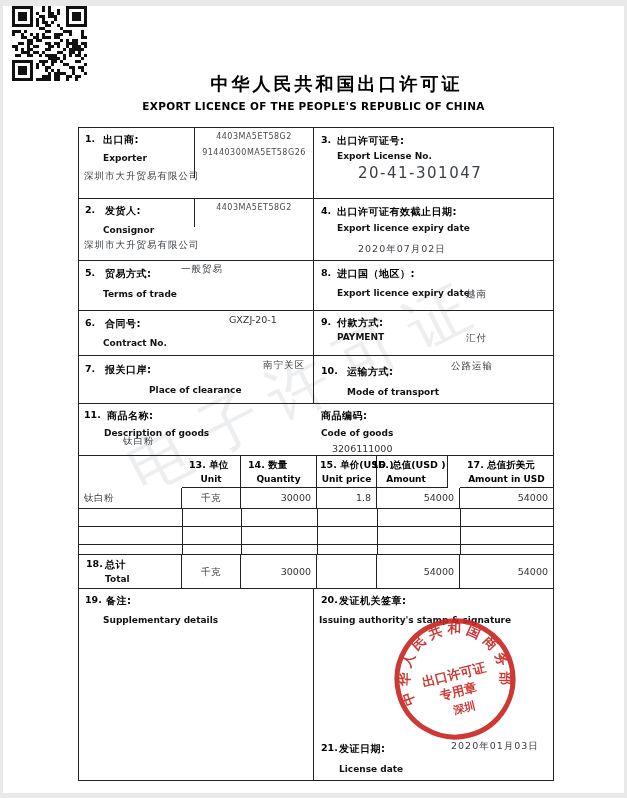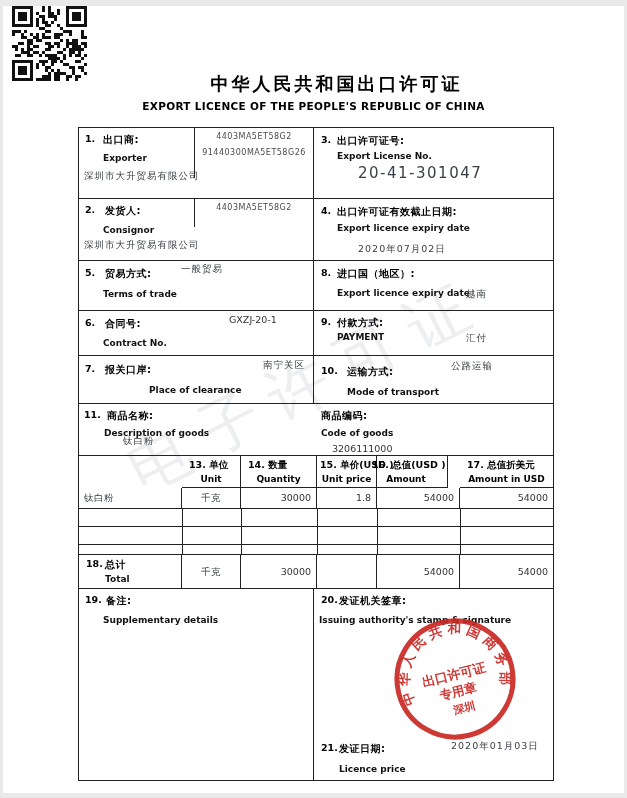--- a/index.html
+++ b/index.html
@@ -423,16 +423,16 @@
           </text>
           <text x="66" y="66" text-anchor="middle" font-size="13" font-weight="bold">出口许可证</text>
           <text x="66" y="83" text-anchor="middle" font-size="12.5" font-weight="bold">专用章</text>
           <text x="68" y="100" text-anchor="middle" font-size="11" font-weight="bold">深圳</text>
         </g>
       </svg>
     </div>
 
     <span class="abs no" style="left:7px;top:153px;">21.</span>
     <span class="abs zh" style="left:25px;top:153px;">发证日期:</span>
-    <span class="abs en" style="left:25px;top:175px;">Licence price</span>
+    <span class="abs en" style="left:25px;top:175px;">License date</span>
     <span class="abs val" style="left:137px;top:151px;">2020年01月03日</span>
   </div>
 </div>
 
 </body></html>

